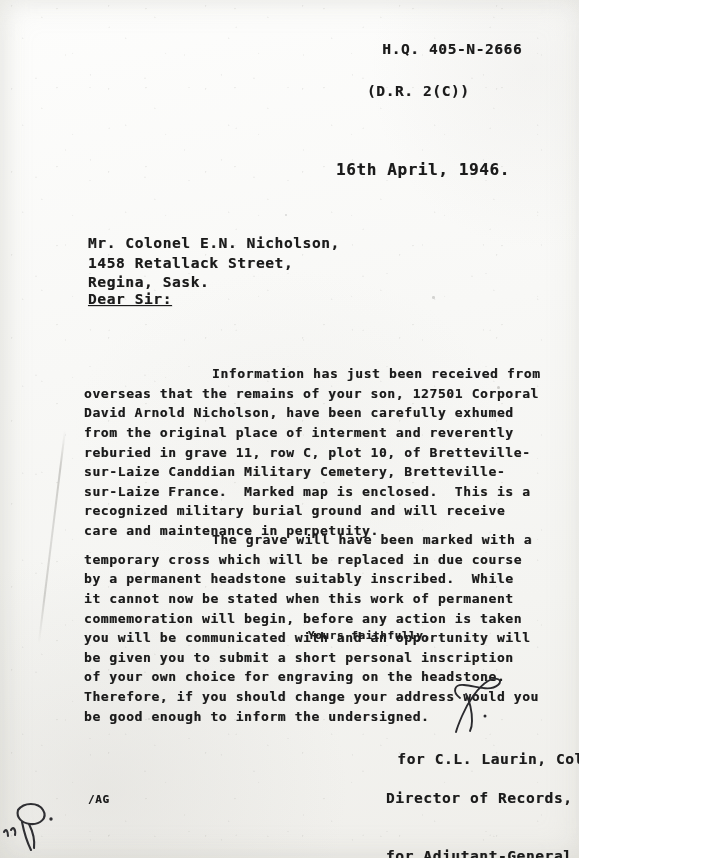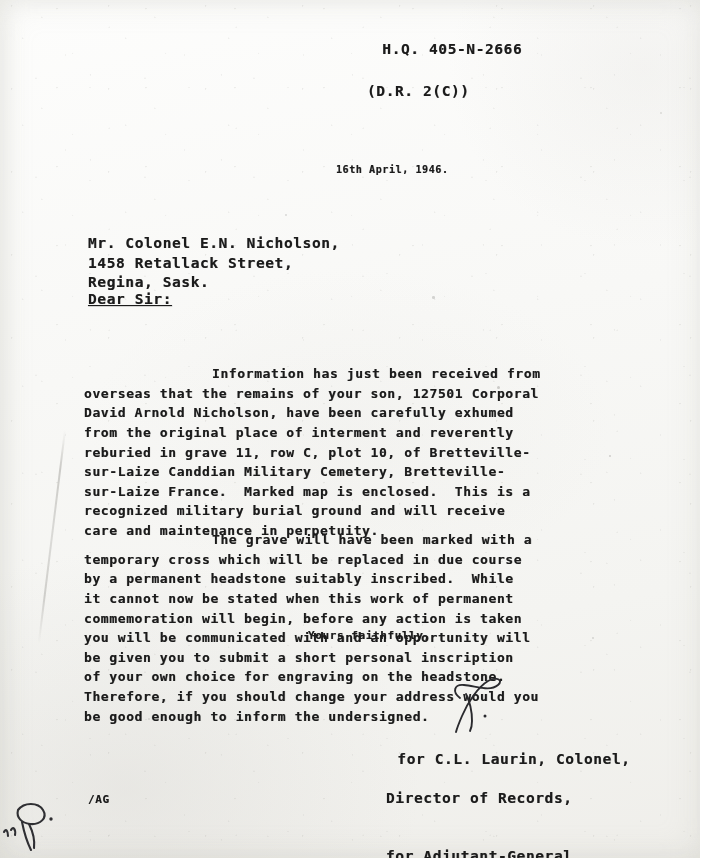--- a/index.html
+++ b/index.html
@@ -3,21 +3,21 @@
 <meta charset="utf-8">
 <style>
   html, body {
     margin: 0;
     padding: 0;
     background: #ffffff;
   }
 
   .page {
     position: relative;
-    width: 700px;
+    width: 579px;
     height: 858px;
     overflow: hidden;
     background:
       radial-gradient(ellipse 60% 40% at 18% 92%, rgba(205,203,198,0.28) 0%, rgba(255,255,255,0) 70%),
       radial-gradient(ellipse 40% 30% at 92% 8%, rgba(210,208,203,0.18) 0%, rgba(255,255,255,0) 70%),
       radial-gradient(ellipse 50% 25% at 50% 50%, rgba(214,212,206,0.12) 0%, rgba(255,255,255,0) 75%),
       linear-gradient(170deg, #fdfdfc 0%, #f8f8f6 40%, #f4f4f1 72%, #efeeea 100%);
     font-family: "DejaVu Sans Mono", "Liberation Mono", monospace;
     color: #1b1b1b;
   }
@@ -88,21 +88,21 @@
     left: 345px;
     top: 18px;
     font-size: 14.5px;
     line-height: 21px;
   }
   #header-ref .sub { display: block; padding-left: 22px; }
 
   #date-line {
     left: 336px;
     top: 160px;
-    font-size: 10px;
+    font-size: 16px;
   }
 
   #address-block {
     left: 88px;
     top: 234px;
     font-size: 14.5px;
     line-height: 19.5px;
   }
 
   #salutation {

